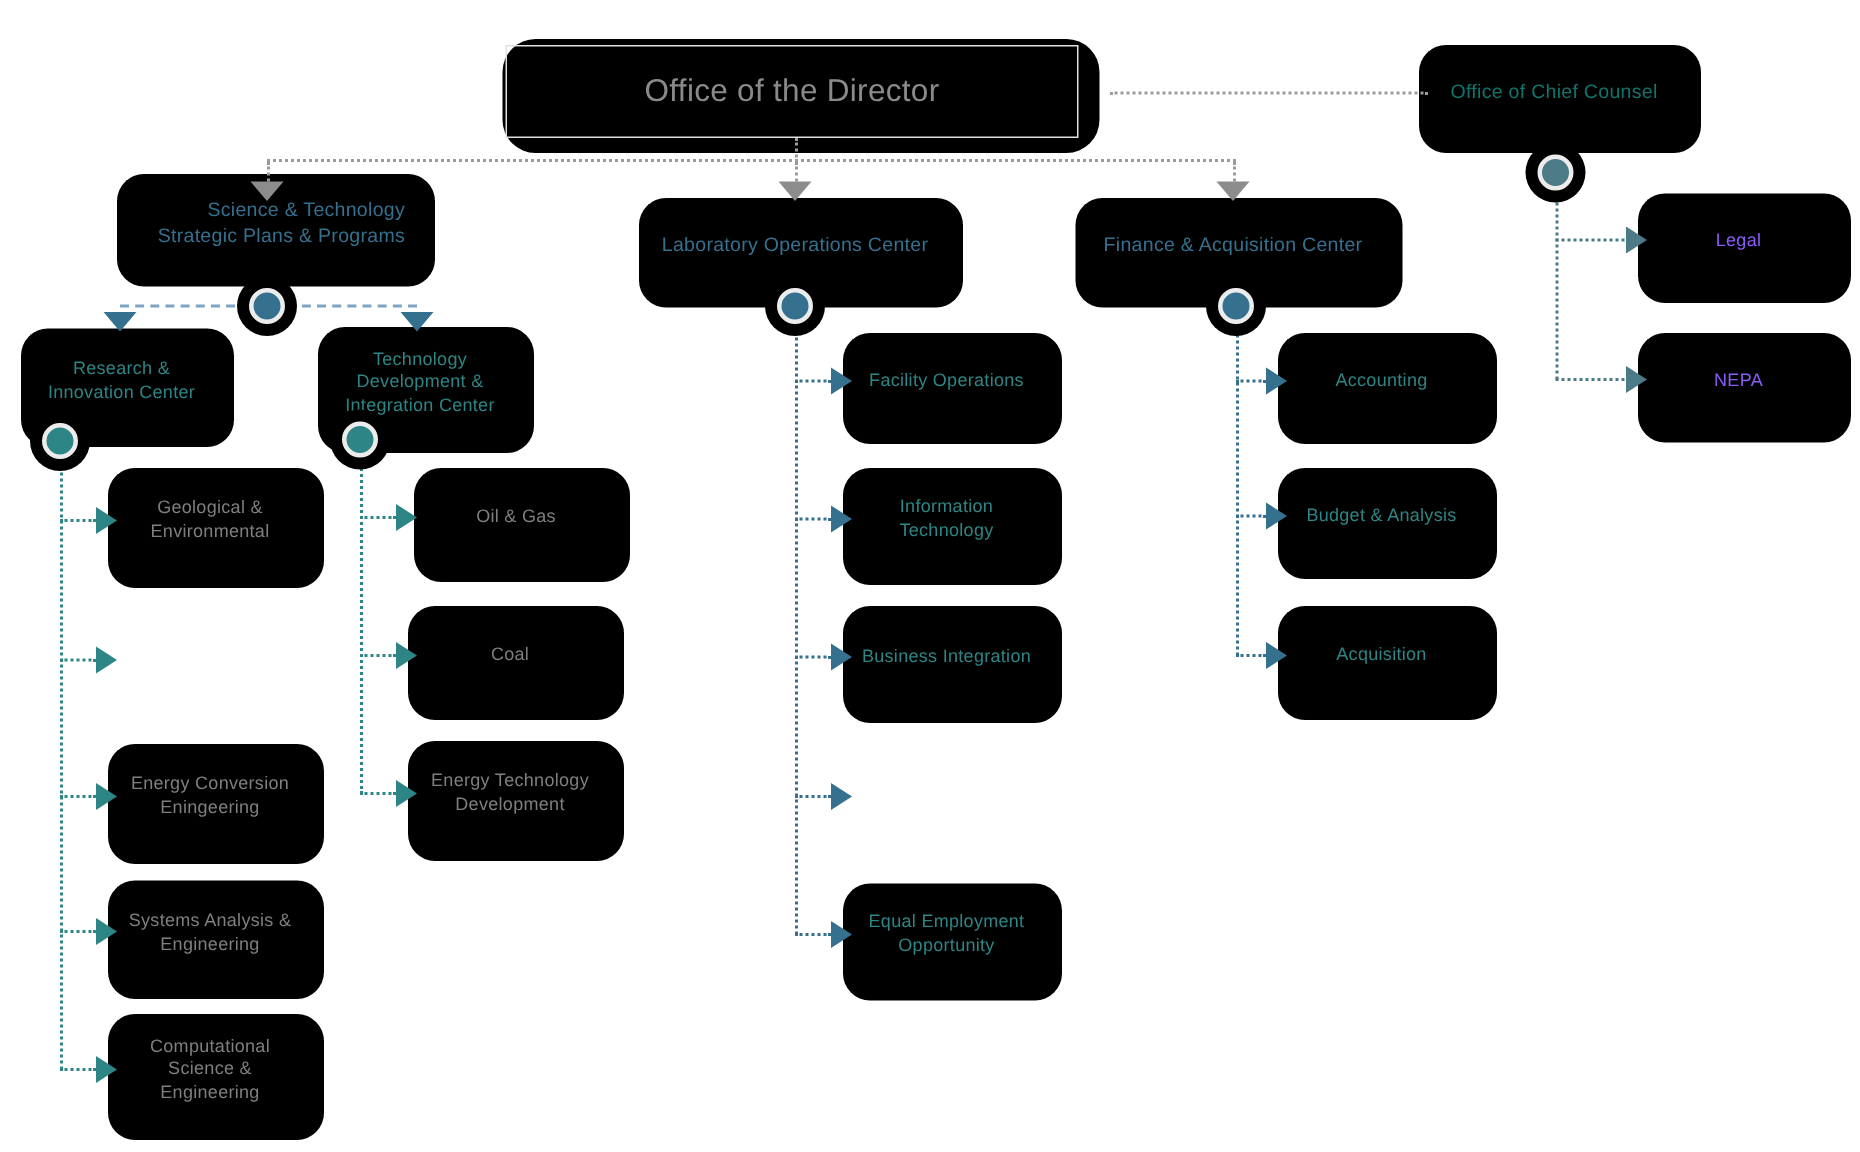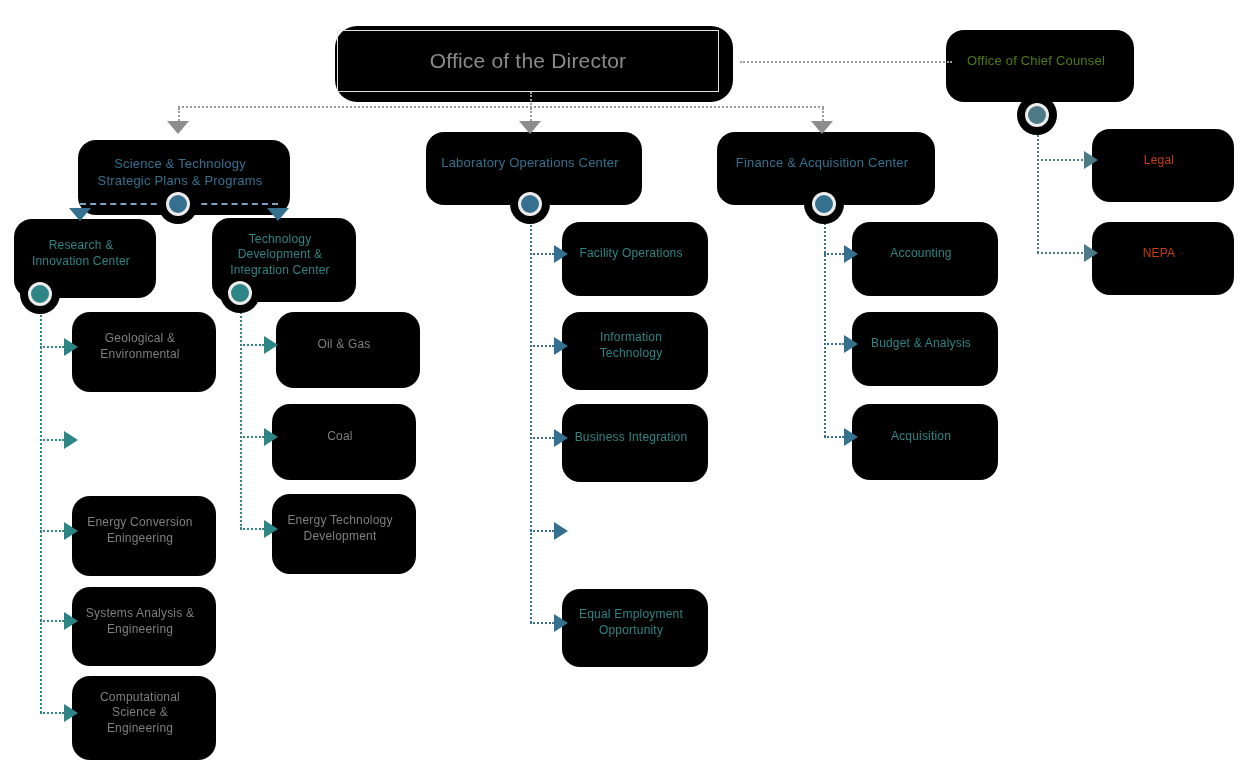--- a/index.html
+++ b/index.html
@@ -27,22 +27,22 @@
     position:absolute;
     left:-10px;top:-8px;right:-18px;bottom:-18px;
     background:#000;
     border-radius:18px;
     z-index:-1;
   }
   .v-director{border:5px solid #ffffff;outline:1px solid #e0e0e0;color:#8a8a8a;font-size:21px;}
   .v-director::before{left:-8px;top:-10px;right:-20px;bottom:-16px;border-radius:22px;}
   .v-blue  {border:4px solid #35718f;color:#35718f;font-size:13px;}
   .v-teal  {border:4px solid #2e8585;color:#2e8585;font-size:12px;}
-  .v-cyan  {border:4px solid #10aebc;color:#c2410c;font-size:12px;}
-  .v-slate {border:4px solid #4d7a87;color:#4d7c0f;font-size:13px;}
+  .v-cyan  {border:4px solid #10aebc;color:#8b5cf6;font-size:12px;}
+  .v-slate {border:4px solid #4d7a87;color:#0f766e;font-size:13px;}
   .v-grayv {border:4px solid #828282;color:#7f7f7f;font-size:12px;}
   .edge{position:absolute;z-index:3;}
   .arrow{position:absolute;width:0;height:0;z-index:3;}
   .port{
     position:absolute;
     width:18px;height:18px;
     border-radius:50%;
     border:3px solid #ececec;
     box-shadow:0 0 0 8px #000;
     z-index:4;
@@ -104,21 +104,21 @@
     <div class="arrow" style="left: 844px; top: 335px; border-top: 9px solid transparent; border-bottom: 9px solid transparent; border-left: 14px solid rgb(53, 113, 143);"></div>
     <div class="arrow" style="left: 844px; top: 428px; border-top: 9px solid transparent; border-bottom: 9px solid transparent; border-left: 14px solid rgb(53, 113, 143);"></div>
     <div class="arrow" style="left: 1084px; top: 151px; border-top: 9px solid transparent; border-bottom: 9px solid transparent; border-left: 14px solid rgb(77, 122, 135);"></div>
     <div class="arrow" style="left: 1084px; top: 244px; border-top: 9px solid transparent; border-bottom: 9px solid transparent; border-left: 14px solid rgb(77, 122, 135);"></div>
     <div class="node v-director" style="left: 338px; top: 31px; width: 380px; height: 60px; text-align: center;">
       <span>Office of the Director</span>
     </div>
     <div class="node v-slate" style="left: 952px; top: 34px; width: 168px; height: 54px;">
       <span>Office of Chief Counsel</span>
     </div>
-    <div class="node v-blue" style="left: 84px; top: 144px; width: 192px; height: 57px;">
+    <div class="node v-blue" style="left: 84px; top: 120px; width: 192px; height: 57px; text-align: right;">
       <span>Science &amp; Technology Strategic Plans &amp; Programs</span>
     </div>
     <div class="node v-blue" style="left: 723px; top: 136px; width: 198px; height: 55px;">
       <span>Finance &amp; Acquisition Center</span>
     </div>
     <div class="node v-blue" style="left: 432px; top: 136px; width: 196px; height: 55px;">
       <span>Laboratory Operations Center</span>
     </div>
     <div class="node v-teal" style="left: 20px; top: 223px; width: 122px; height: 61px;">
       <span>Research &amp; Innovation Center</span>

